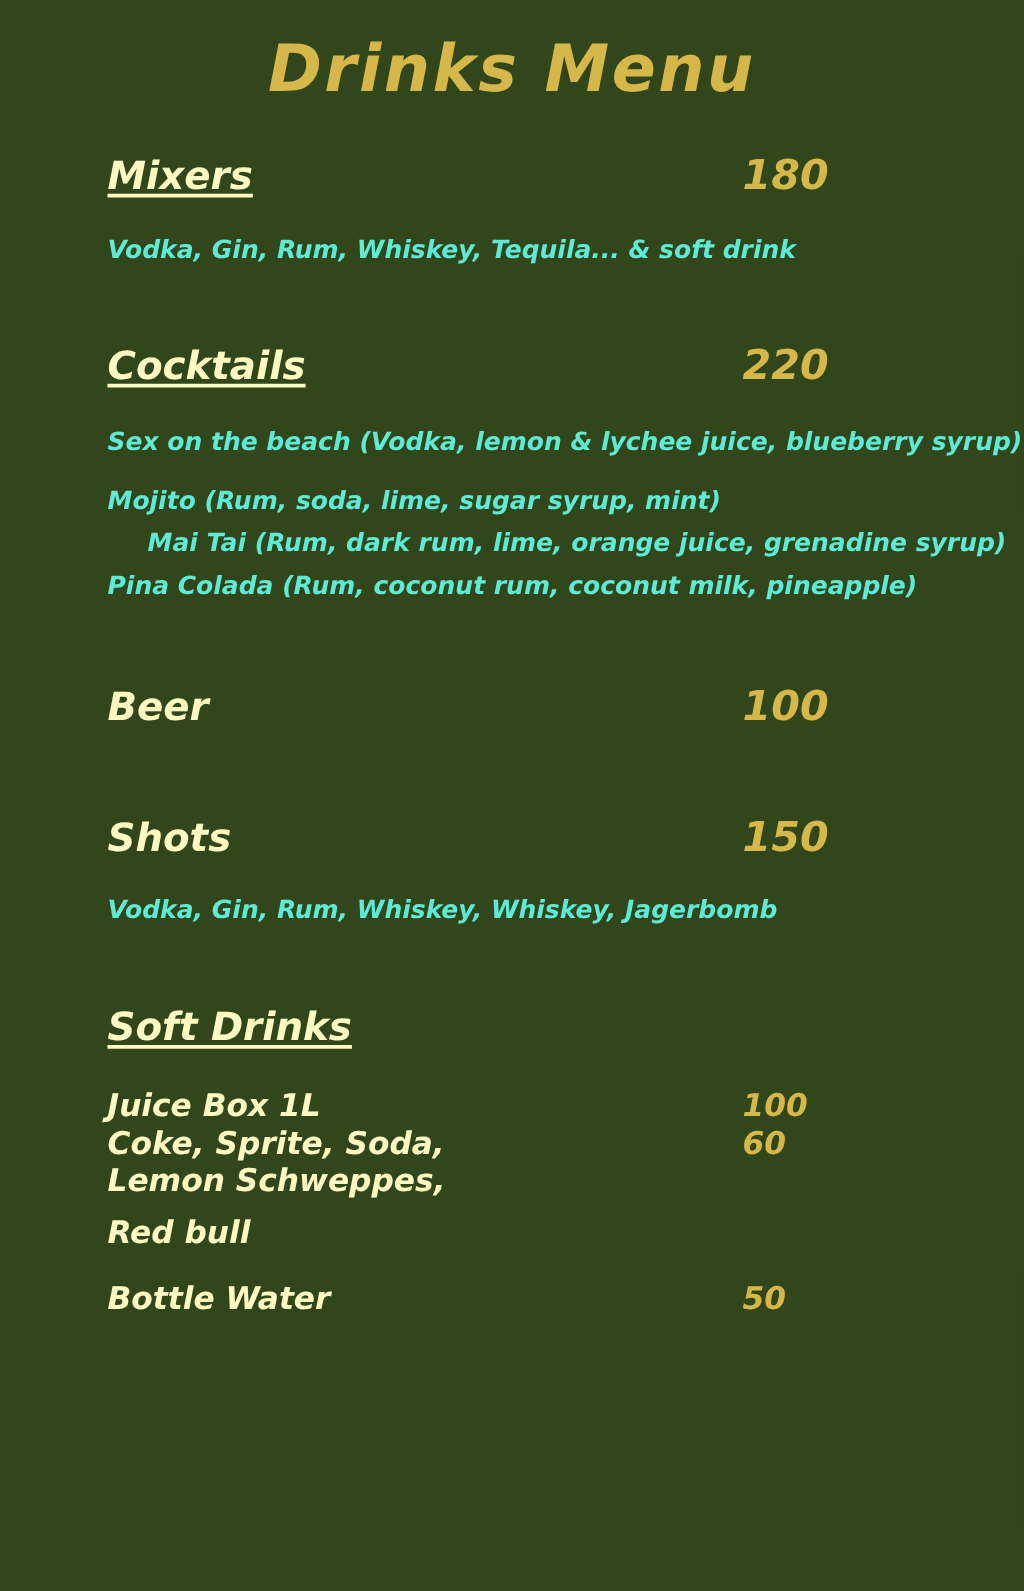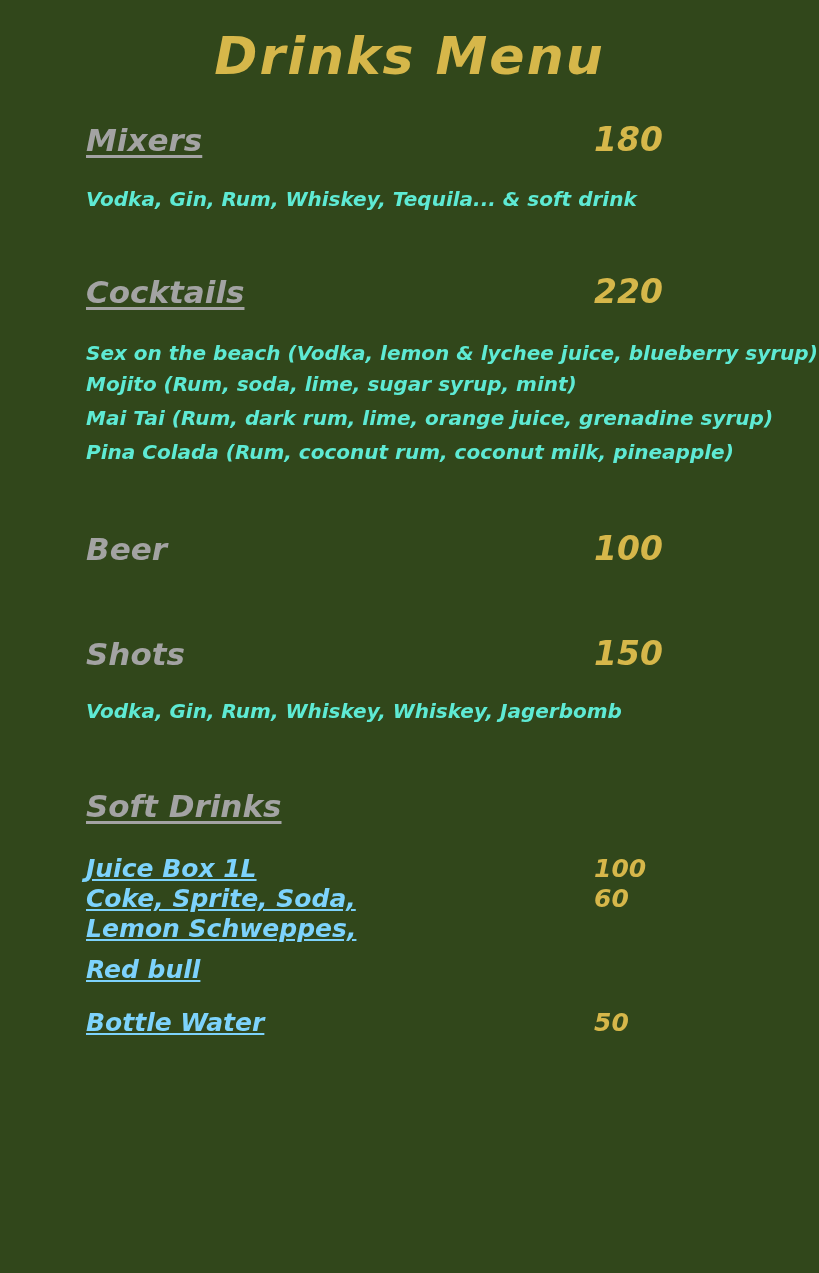--- a/index.html
+++ b/index.html
@@ -40,21 +40,21 @@
   .section-head {
     display: flex;
     align-items: baseline;
     justify-content: flex-start;
   }
   .section-name {
     font-family: "DejaVu Sans", sans-serif;
     font-style: italic;
     font-weight: bold;
     font-size: 31px;
-    color: #a3a3a3;
+    color: #fef9c3;
     width: 508px;
     white-space: nowrap;
   }
   .section-name.underline {
     text-decoration: underline;
     text-underline-offset: 4px;
   }
   .section-price {
     font-family: "DejaVu Sans", sans-serif;
     font-style: italic;
@@ -78,24 +78,23 @@
   .sub-row {
     display: flex;
     align-items: baseline;
     margin-top: 1px;
   }
   .sub-name {
     font-family: "DejaVu Sans", sans-serif;
     font-style: italic;
     font-weight: bold;
     font-size: 25px;
-    color: #7dd3fc;
+    color: #fef9c3;
     width: 508px;
     white-space: nowrap;
-    text-decoration: underline;
   }
   .sub-price {
     font-family: "DejaVu Sans", sans-serif;
     font-style: italic;
     font-weight: bold;
     font-size: 25px;
     color: #d6b74a;
   }
   .gap-lg { height: 58px; }
   .spacer-top { height: 34px; }
@@ -120,22 +119,22 @@
     </div>
 
     <div class="gap-lg"></div>
 
     <div class="section">
       <div class="section-head">
         <div class="section-name underline">Cocktails</div>
         <div class="section-price">220</div>
       </div>
       <div class="item-line" style="margin-top:32px;">Sex on the beach (Vodka, lemon &amp; lychee juice, blueberry syrup)</div>
-      <div class="item-line" style="margin-top:10px;">Mojito (Rum, soda, lime, sugar syrup, mint)</div>
-      <div class="item-line tight" style="margin-top:13px;">Mai Tai (Rum, dark rum, lime, orange juice, grenadine syrup)</div>
+      <div class="item-line" style="margin-top:26px;">Mojito (Rum, soda, lime, sugar syrup, mint)</div>
+      <div class="item-line tight" style="margin-top:13px;margin-left:32px;">Mai Tai (Rum, dark rum, lime, orange juice, grenadine syrup)</div>
       <div class="item-line tight" style="margin-top:13px;">Pina Colada (Rum, coconut rum, coconut milk, pineapple)</div>
     </div>
 
     <div class="gap-lg" style="height:62px;"></div>
 
     <div class="section">
       <div class="section-head">
         <div class="section-name">Beer</div>
         <div class="section-price">100</div>
       </div>

